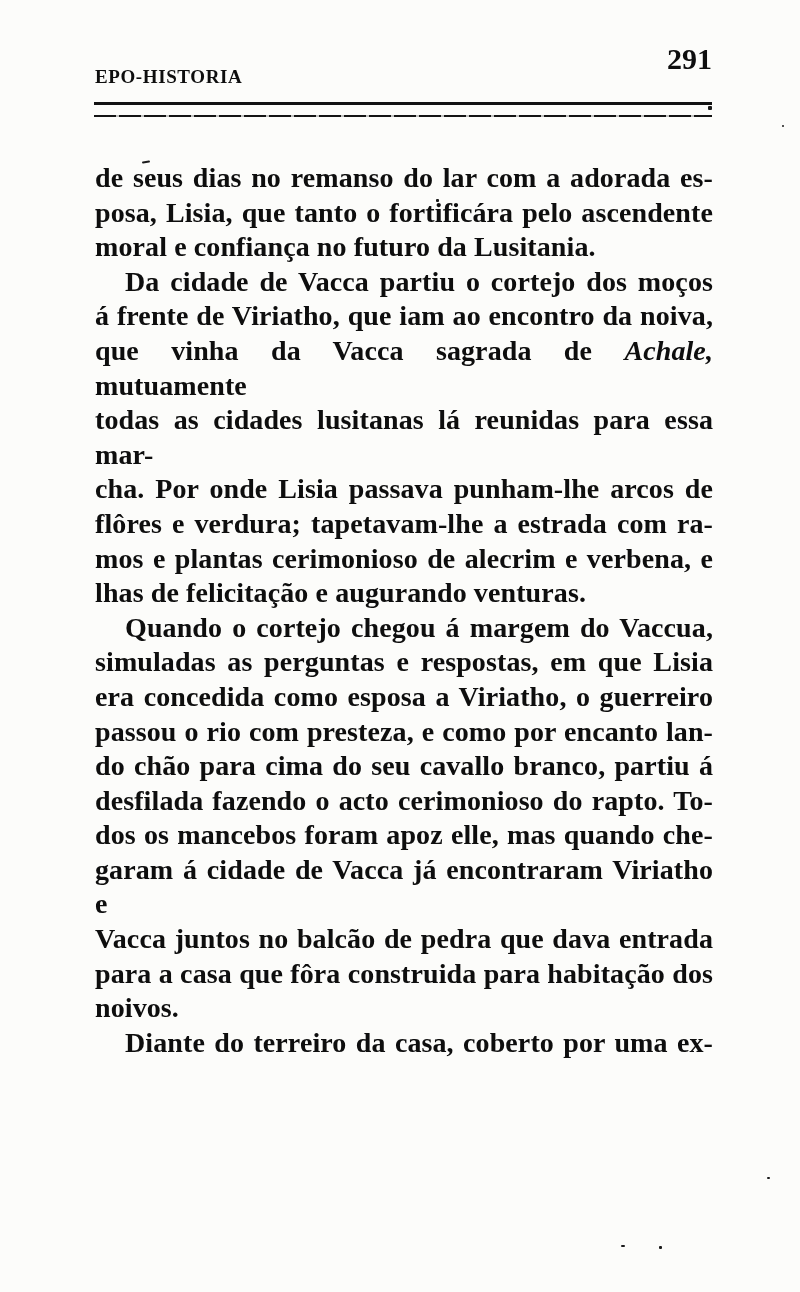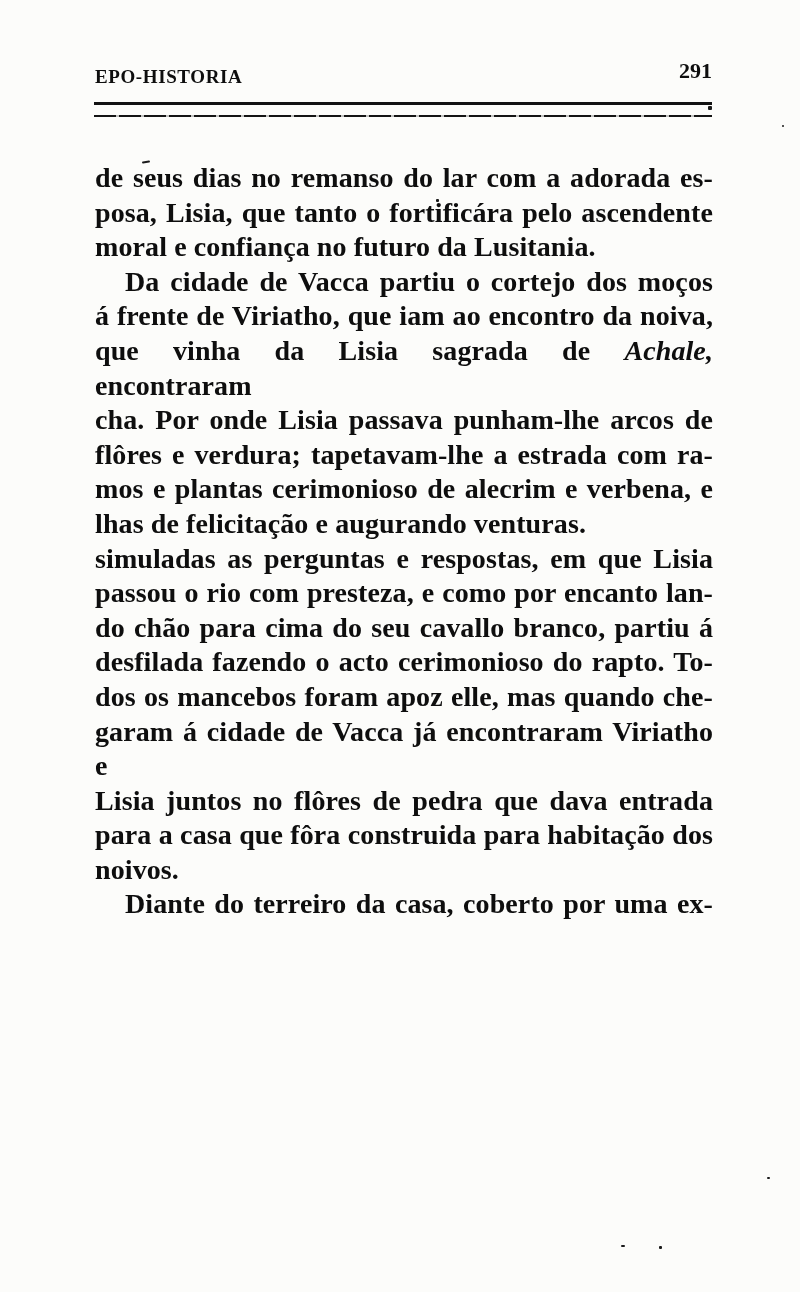--- a/index.html
+++ b/index.html
@@ -24,22 +24,22 @@
     left: 0; right: 14px; top: 67px;
     text-align: left;
     font-size: 19px;
     font-weight: bold;
     letter-spacing: 0.6px;
     line-height: 19px;
     white-space: nowrap;
   }
   .head-page {
     position: absolute;
-    right: 0; top: 56px;
-    font-size: 22px;
+    right: 0; top: 44px;
+    font-size: 30px;
     font-weight: bold;
     line-height: 30px;
   }
   
   .rule-top {
     position: absolute;
     left: 94px; top: 102px;
     width: 618px; height: 3px;
     background: #121212;
   }
@@ -92,34 +92,37 @@
 
   <div class="text-block">
       <div class="para">
         <div class="line j"><span>de seus dias no remanso do lar com a adorada es-</span></div>
         <div class="line j"><span>posa, Lisia, que tanto o fortificára pelo ascendente</span></div>
         <div class="line"><span>moral e confiança no futuro da Lusitania.</span></div>
       </div>
       <div class="para">
         <div class="line j ind"><span>Da cidade de Vacca partiu o cortejo dos moços</span></div>
         <div class="line j"><span>á frente de Viriatho, que iam ao encontro da noiva,</span></div>
-        <div class="line j"><span>que vinha da Lisia sagrada de </span><i>Achale,</i><span> encontraram</span></div>
+        <div class="line j"><span>que vinha da Vacca sagrada de </span><i>Achale,</i><span> mutuamente</span></div>
+        <div class="line j"><span>todas as cidades lusitanas lá reunidas para essa mar-</span></div>
         <div class="line j"><span>cha. Por onde Lisia passava punham-lhe arcos de</span></div>
         <div class="line j"><span>flôres e verdura; tapetavam-lhe a estrada com ra-</span></div>
         <div class="line j"><span>mos e plantas cerimonioso de alecrim e verbena, e</span></div>
         <div class="line"><span>lhas de felicitação e augurando venturas.</span></div>
       </div>
       <div class="para">
+        <div class="line j ind"><span>Quando o cortejo chegou á margem do Vaccua,</span></div>
         <div class="line j"><span>simuladas as perguntas e respostas, em que Lisia</span></div>
+        <div class="line j"><span>era concedida como esposa a Viriatho, o guerreiro</span></div>
         <div class="line j"><span>passou o rio com presteza, e como por encanto lan-</span></div>
         <div class="line j"><span>do chão para cima do seu cavallo branco, partiu á</span></div>
         <div class="line j"><span>desfilada fazendo o acto cerimonioso do rapto. To-</span></div>
         <div class="line j"><span>dos os mancebos foram apoz elle, mas quando che-</span></div>
         <div class="line j"><span>garam á cidade de Vacca já encontraram Viriatho e</span></div>
-        <div class="line j"><span>Lisia juntos no flôres de pedra que dava entrada</span></div>
+        <div class="line j"><span>Vacca juntos no balcão de pedra que dava entrada</span></div>
         <div class="line j"><span>para a casa que fôra construida para habitação dos</span></div>
         <div class="line"><span>noivos.</span></div>
       </div>
       <div class="para">
         <div class="line j ind"><span>Diante do terreiro da casa, coberto por uma ex-</span></div>
       </div>
     </div>
 
   <div class="speck" style="left:142px; top:161px; width:8px; height:2px; transform:rotate(-8deg);"></div>
   <div class="speck" style="left:436px; top:199px; width:3px; height:3px;"></div>

